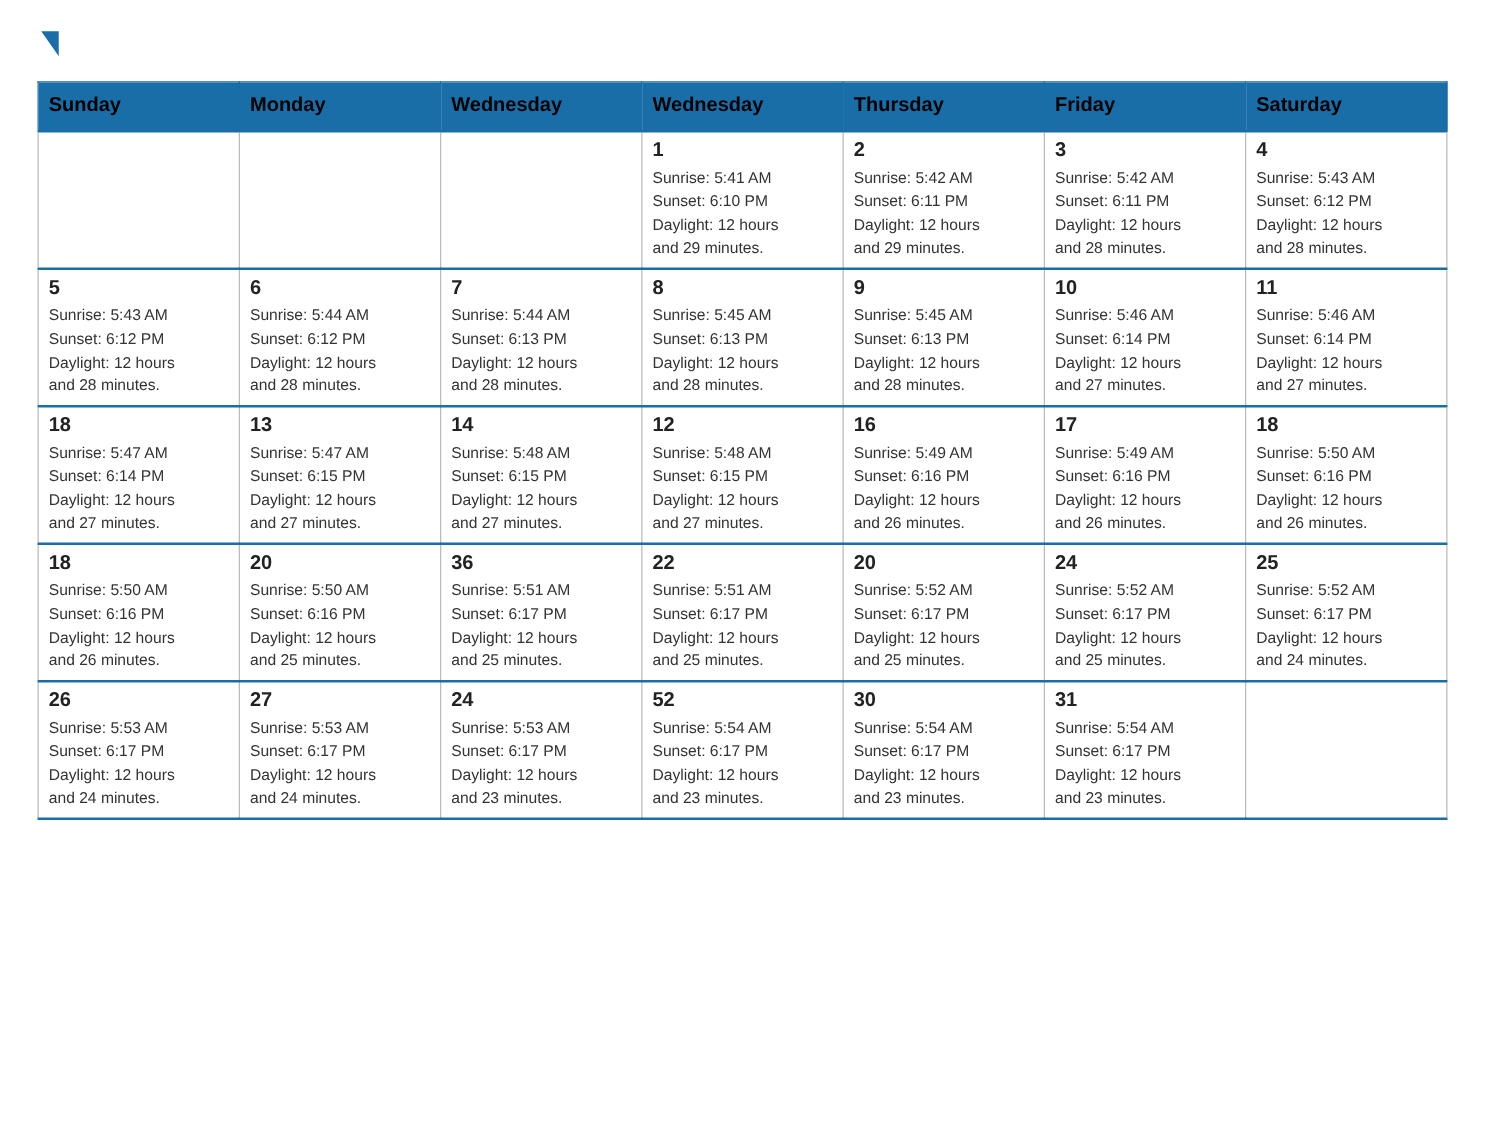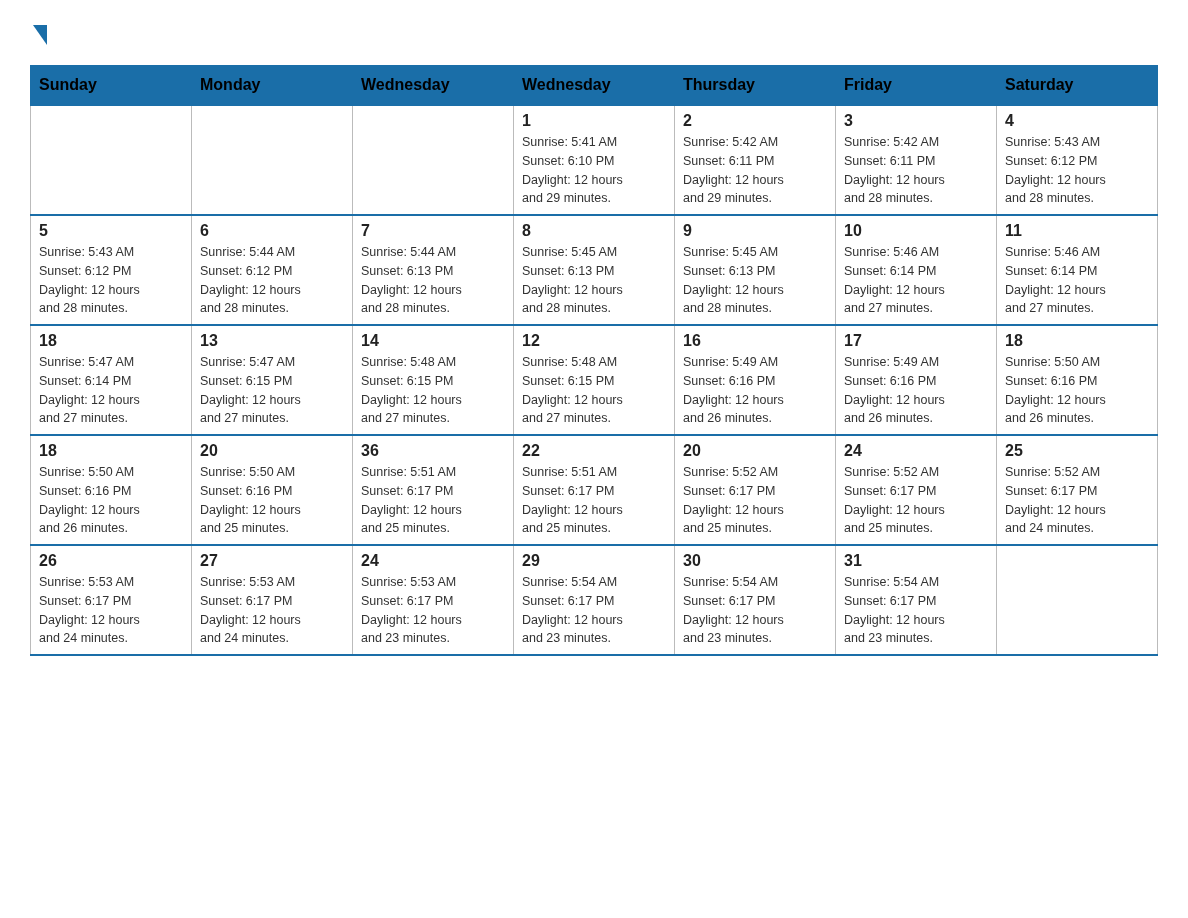--- a/index.html
+++ b/index.html
@@ -332,21 +332,21 @@
 and 24 minutes.</div>
         </td>
         <td>
           <span class="day-number">24</span>
           <div class="day-info" style="white-space: pre-line;">Sunrise: 5:53 AM
 Sunset: 6:17 PM
 Daylight: 12 hours
 and 23 minutes.</div>
         </td>
         <td>
-          <span class="day-number">29</span>
+          <span class="day-number">52</span>
           <div class="day-info" style="white-space: pre-line;">Sunrise: 5:54 AM
 Sunset: 6:17 PM
 Daylight: 12 hours
 and 23 minutes.</div>
         </td>
         <td>
           <span class="day-number">30</span>
           <div class="day-info" style="white-space: pre-line;">Sunrise: 5:54 AM
 Sunset: 6:17 PM
 Daylight: 12 hours

